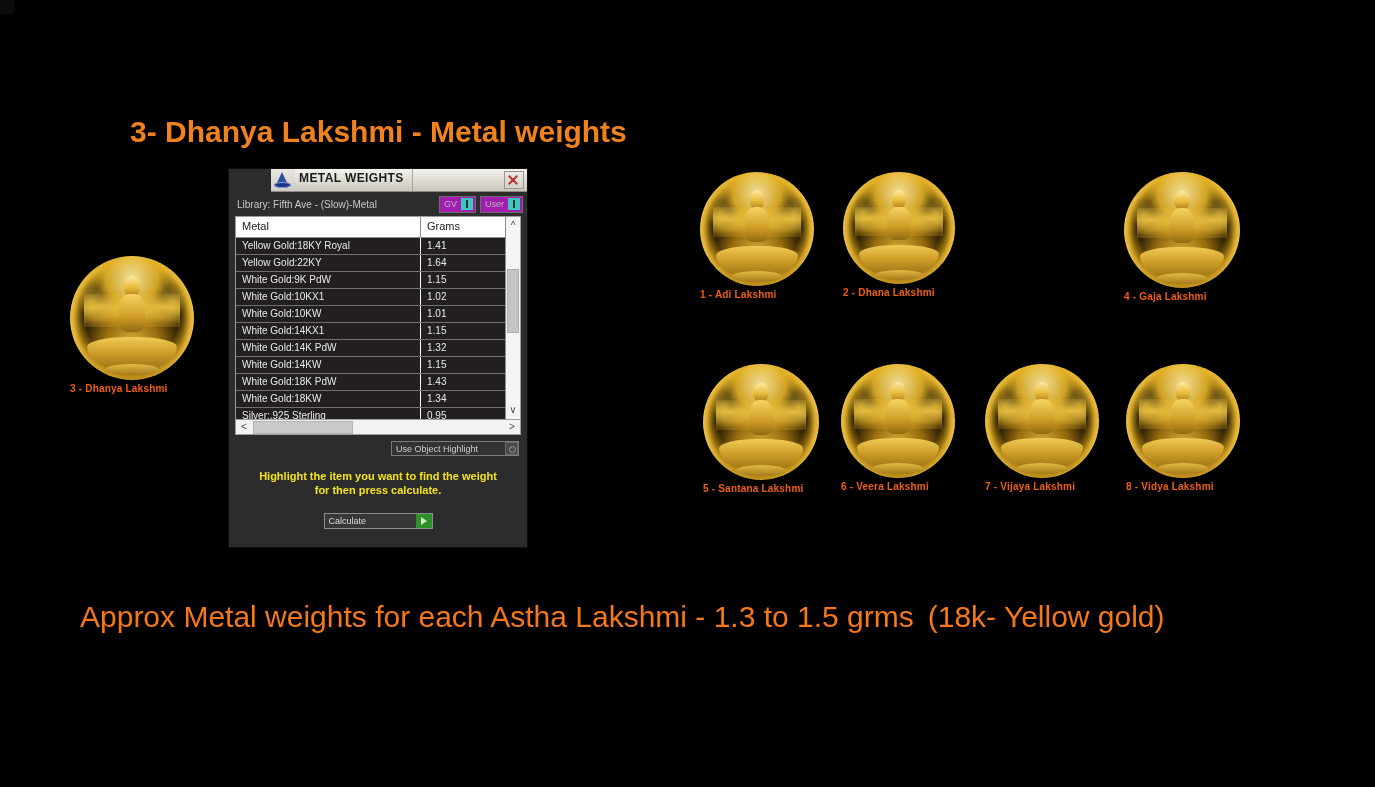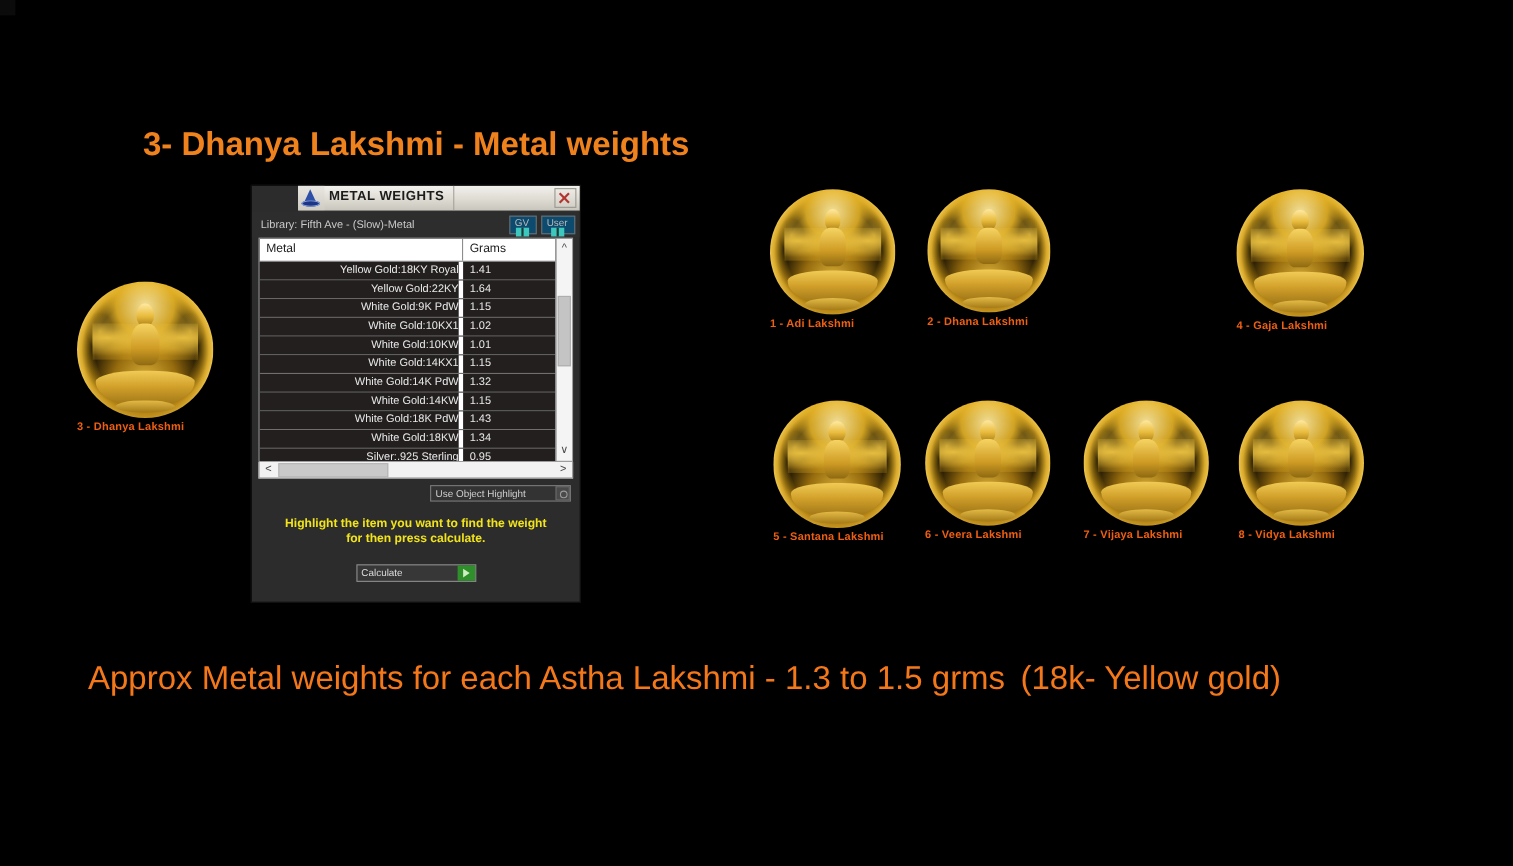--- a/index.html
+++ b/index.html
@@ -221,24 +221,23 @@
     flex: 1 1 auto;
     font-size: 10px;
     color: #c9c9c9;
     white-space: nowrap;
   }
   .toggle {
     display: flex;
     align-items: center;
     height: 15px;
     border: 1px solid #6e6e6e;
-    background: #0c4a6e;
+    background: #a21caf;
     margin-left: 4px;
     padding: 0 2px;
-    flex-direction: column;
   }
   .toggle-label {
     font-size: 9px;
     color: #b9b9b9;
     padding: 0 4px 0 2px;
   }
   .toggle-sw {
     width: 12px;
     height: 12px;
     background: #3ec7bd;
@@ -288,21 +287,21 @@
     background: #231f1f;
   }
   .trow .td {
     font-size: 10px;
     color: #e9e9e9;
     padding: 2px 0 0 6px;
     box-sizing: border-box;
     white-space: nowrap;
     overflow: hidden;
   }
-  .td-metal { flex: 0 0 185px; border-right: 4px solid #ffffff; text-align: right; }
+  .td-metal { flex: 0 0 185px; border-right: 1px solid #ffffff; }
   .td-grams { flex: 1 1 auto; }
 
   .vscroll {
     flex: 0 0 14px;
     background: #f4f4f4;
     border-left: 1px solid #8d8d8d;
     position: relative;
   }
   .vs-arrow {
     position: absolute;

